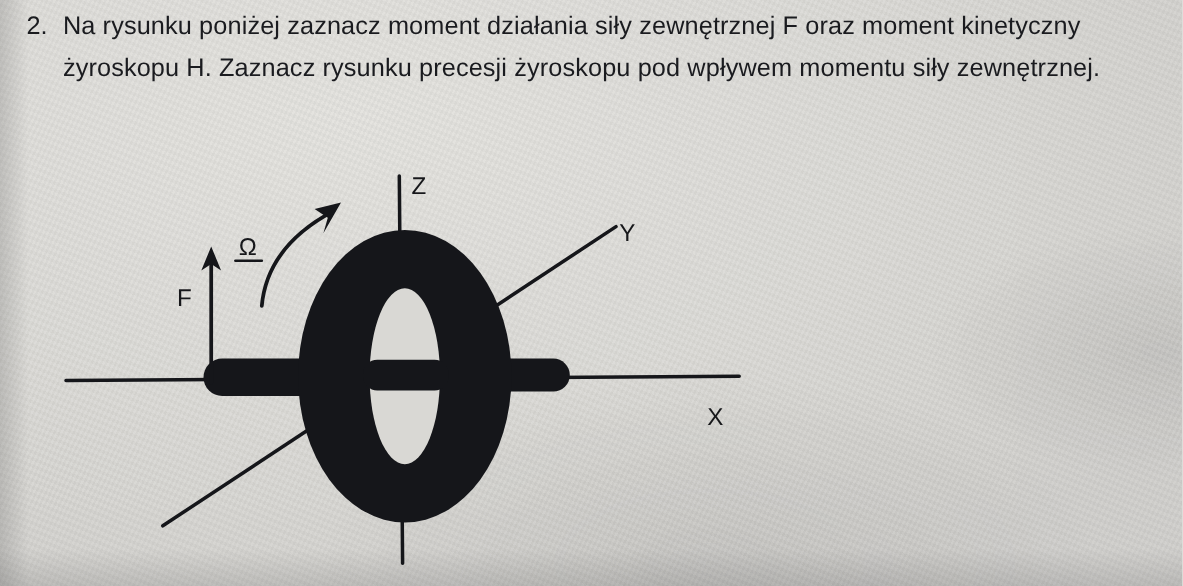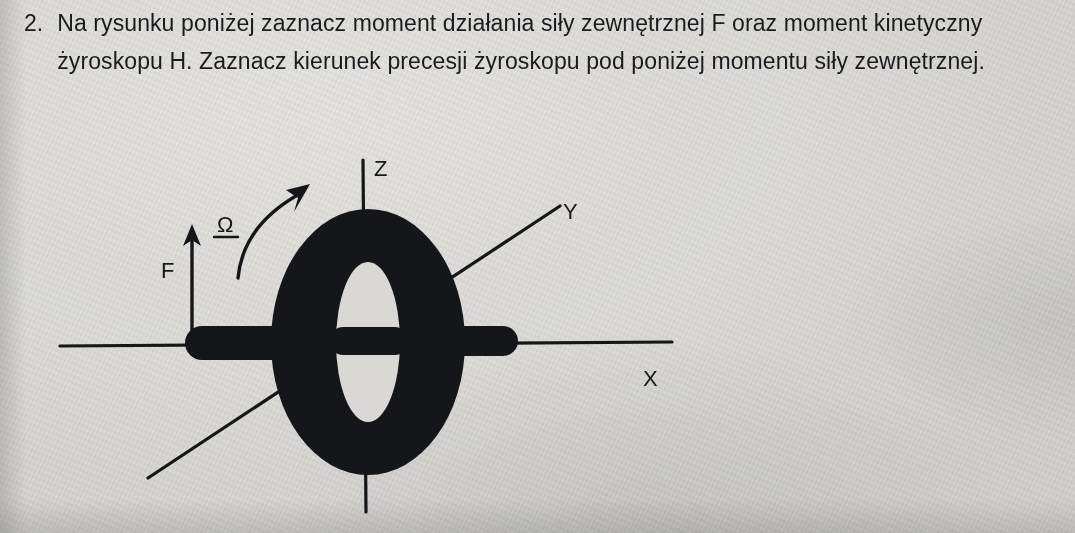--- a/index.html
+++ b/index.html
@@ -107,21 +107,21 @@
 
 <div id="page">
 
   <div class="grain"></div>
   <div class="grain2"></div>
   <div class="edge-left"></div>
   <div class="edge-bottom"></div>
 
   <div class="question">
     <div class="q-number">2.</div>
-    <div class="q-body">Na rysunku poniżej zaznacz moment działania siły zewnętrznej F oraz moment kinetyczny żyroskopu H. Zaznacz kierunek precesji żyroskopu pod poniżej momentu siły zewnętrznej.</div>
+    <div class="q-body">Na rysunku poniżej zaznacz moment działania siły zewnętrznej F oraz moment kinetyczny żyroskopu H. Zaznacz rysunku precesji żyroskopu pod wpływem momentu siły zewnętrznej.</div>
   </div>
 
   <div class="figure">
     <svg width="1075" height="413" viewBox="0 0 1075 413" xmlns="http://www.w3.org/2000/svg">
 
       <line x1="60" y1="226" x2="672" y2="222" stroke="#15161a" stroke-width="3.2" stroke-linecap="round"></line>
 
       <line x1="363" y1="40" x2="366" y2="392" stroke="#15161a" stroke-width="3.2" stroke-linecap="round"></line>
 
       <line x1="148" y1="358" x2="560" y2="86" stroke="#15161a" stroke-width="3.2" stroke-linecap="round"></line>

